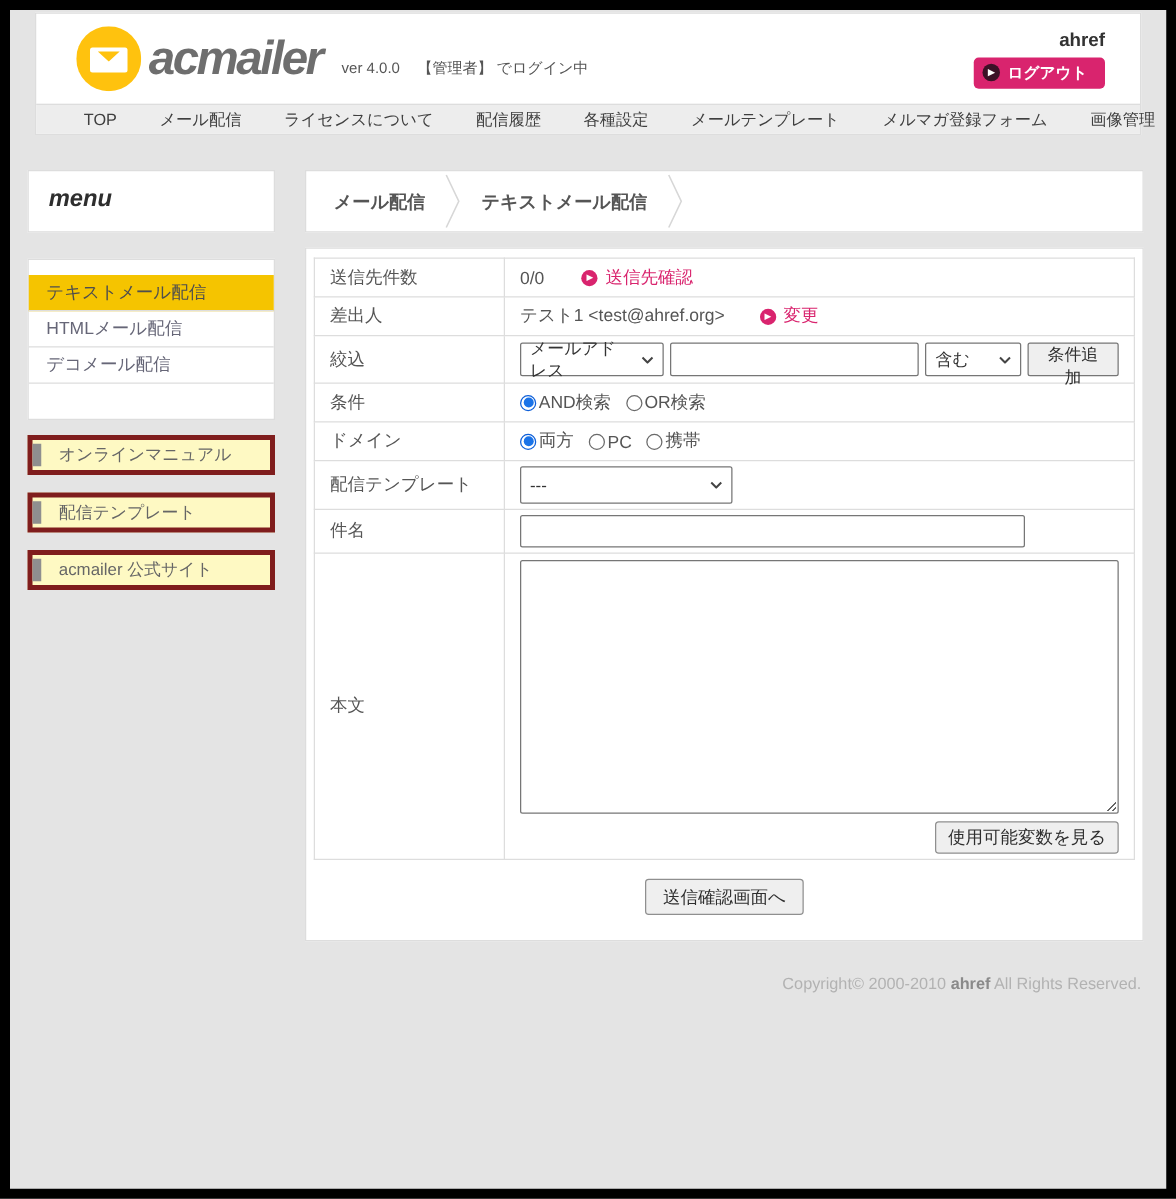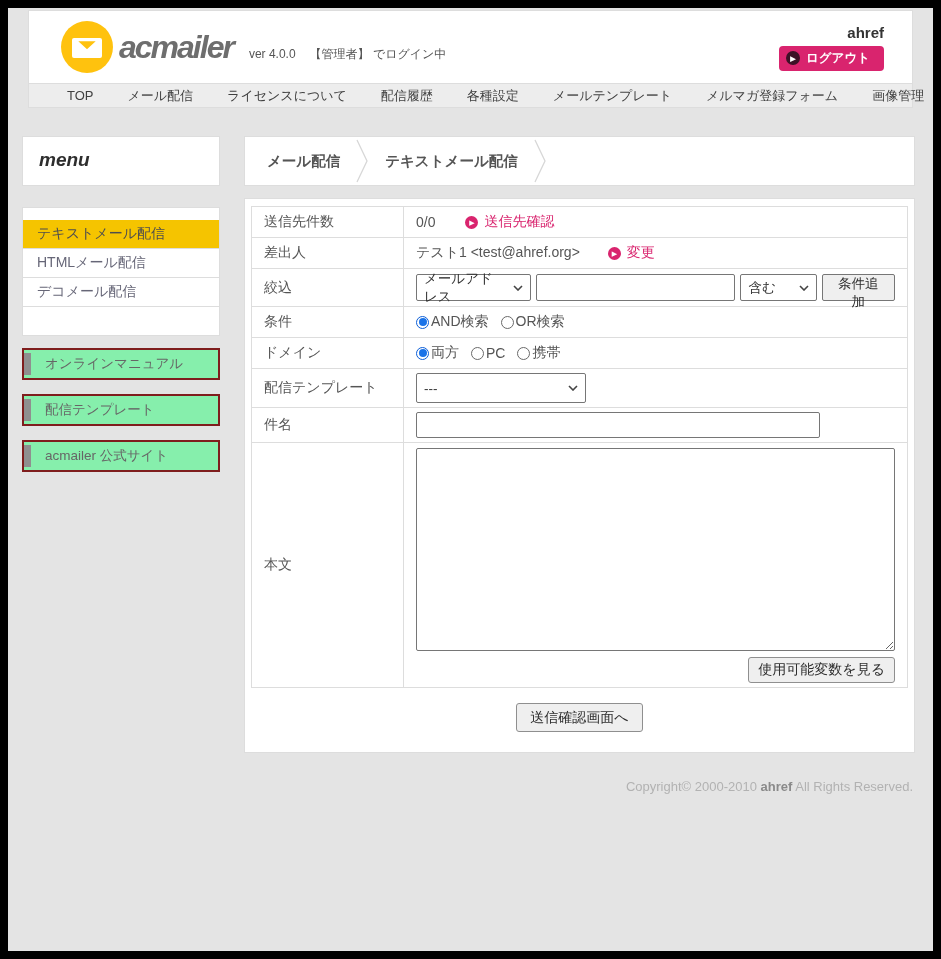--- a/index.html
+++ b/index.html
@@ -20,21 +20,21 @@
   }
   .header-top {
     height: 72px;
     display: flex;
     align-items: center;
     padding: 0 16px 0 32px;
   }
   .logo { display: flex; align-items: center; cursor: pointer; }
   .logo-icon { width: 52px; height: 52px; display: block; }
   .brand-text {
-    font-size: 32px;
+    font-size: 38px;
     font-weight: bold;
     font-style: italic;
     color: #6e6e6e;
     letter-spacing: -2px;
     margin-left: 6px;
     line-height: 1;
   }
   .version-block {
     margin-left: 16px;
     margin-top: 14px;
@@ -99,21 +99,21 @@
     height: 29px;
     display: flex; align-items: center;
     padding-left: 14px;
     font-size: 14px; color: #667;
     border-bottom: 1px solid #ddd;
     cursor: pointer;
   }
   .menu-item.active { background: #f5c400; color: #4e4e4e; }
   .link-box {
     position: relative;
-    background: #86efac; border: 2px solid #7f1d1d;
+    background: #fef9c3; border: 4px solid #7f1d1d;
     height: 32px;
     display: flex; align-items: center;
     padding-left: 21px;
     font-size: 13.5px; color: #666;
     margin-bottom: 14px;
     cursor: pointer;
   }
   .link-bar {
     position: absolute; left: 0; top: 3px; bottom: 3px; width: 7px;
     background: #8f8f8f;

